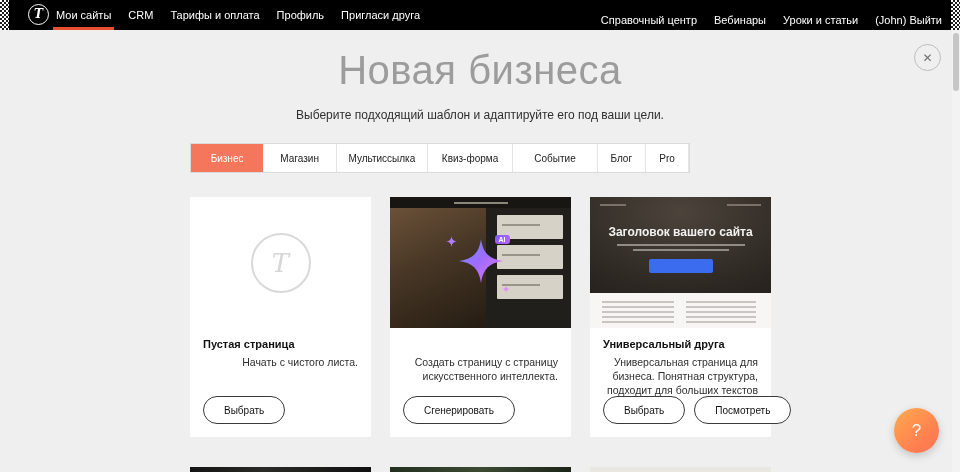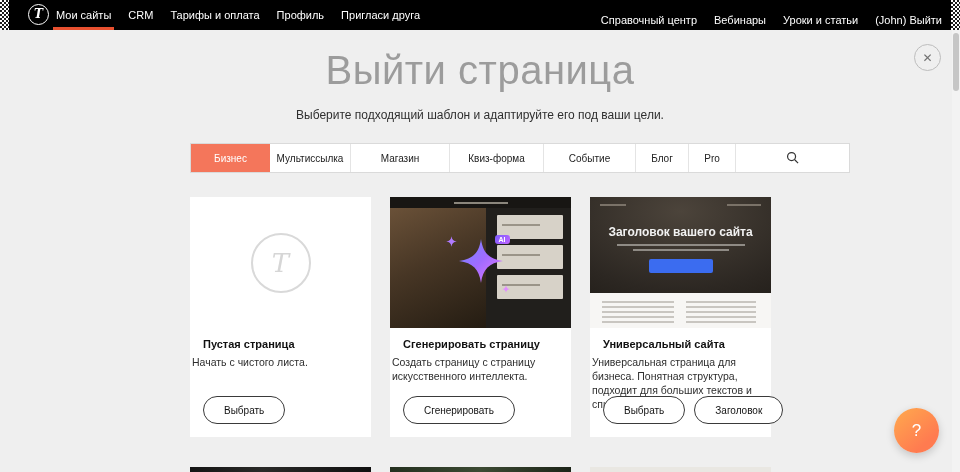--- a/index.html
+++ b/index.html
@@ -28,40 +28,40 @@
   
   .page-title { position:absolute; top:48px; left:0; width:100%; margin:0; text-align:center;
     font-size:40px; font-weight:300; color:#9c9c9c; letter-spacing:0.5px; }
   .page-subtitle { position:absolute; top:108px; left:0; width:100%; margin:0; text-align:center;
     font-size:12px; font-weight:400; color:#2f2f2f; }
   .close-btn { position:absolute; left:914px; top:44px; width:27px; height:27px; border-radius:50%;
     border:1px solid #bdbdbd; background:transparent; color:#6f6f6f; font-size:12px;
     display:flex; align-items:center; justify-content:center; cursor:pointer; padding:0; z-index:4; }
 
   
-  .tabs { position:absolute; left:190px; top:143px; width:660px; height:30px; display:flex;
+  .tabs { position:absolute; left:190px; top:143px; width:500px; height:30px; display:flex;
     background:#fff; border:1px solid #dadada; }
   .tab { display:flex; align-items:center; justify-content:center; font-size:10px; color:#222;
     border-right:1px solid #e4e4e4; cursor:pointer; overflow:hidden; white-space:nowrap; }
   .tab:nth-child(1){ width:79px; }
   .tab:nth-child(2){ width:81px; }
   .tab:nth-child(3){ width:99px; }
   .tab:nth-child(4){ width:94px; }
   .tab:nth-child(5){ width:92px; }
   .tab:nth-child(6){ width:53px; }
   .tab:nth-child(7){ width:47px; }
   .tab:nth-child(8){ flex:1; border-right:none; }
   .tab.active { background:#f4765b; color:#fff; border-right:none; }
 
   
   .cards { position:absolute; left:190px; top:197px; width:581px; display:grid;
     grid-template-columns:181px 181px 181px; gap:19px; }
   .card { background:#fff; height:240px; position:relative; cursor:pointer; }
   .card-title { margin:0; position:absolute; top:141px; left:13px; right:13px; font-size:11px; font-weight:bold; color:#111; }
-  .card-desc { margin:0; position:absolute; top:158px; left:2px; right:13px; font-size:10.5px; line-height:14px; color:#2e2e2e; }
+  .card-desc { margin:0; position:absolute; top:158px; left:13px; right:13px; font-size:10.5px; line-height:14px; color:#2e2e2e;text-align:right; }
   .actions { position:absolute; left:13px; bottom:13px; display:flex; gap:9px;align-items:center; }
   .pill { height:28px; padding:0 20px; border-radius:15px; border:1px solid #3a3a3a; background:#fff;
     font-size:10px; color:#111; cursor:pointer; font-family:inherit; white-space:nowrap; }
 
   
   .blank-preview { position:absolute; top:0; left:0; right:0; height:131px; display:flex; align-items:center; justify-content:center; }
   .logo-circle { width:60px; height:60px; border:2px solid #d9d9d9; border-radius:50%;
     display:flex; align-items:center; justify-content:center; color:#d6d6d6; font-size:26px;
     font-family:"DejaVu Serif", serif; font-style:italic; }
 
@@ -134,27 +134,27 @@
       <a class="menu-item">Вебинары</a>
       <a class="menu-item">Уроки и статьи</a>
       <a class="menu-item">(John) Выйти</a>
     </nav>
     <div class="edge-pattern right"></div>
   </header>
 
   <button class="close-btn">
     <span>✕</span>
   </button>
-  <h1 class="page-title">Выйти страница</h1>
+  <h1 class="page-title">Новая бизнеса</h1>
   <p class="page-subtitle">Выберите подходящий шаблон и адаптируйте его под ваши цели.</p>
 
   <div class="tabs">
     <div class="tab active">Бизнес</div>
+    <div class="tab">Магазин</div>
     <div class="tab">Мультиссылка</div>
-    <div class="tab">Магазин</div>
     <div class="tab">Квиз-форма</div>
     <div class="tab">Событие</div>
     <div class="tab">Блог</div>
     <div class="tab">Pro</div>
     <div class="tab">
       <span>
         <svg width="13" height="13" viewBox="0 0 14 14">
           <circle cx="6" cy="6" r="4.3" fill="none" stroke="#333" stroke-width="1.3"></circle>
           <line x1="9.4" y1="9.4" x2="13" y2="13" stroke="#333" stroke-width="1.3"></line>
         </svg>
@@ -201,21 +201,20 @@
             <path d="M23 1 C25 15 31 21 45 23 C31 25 25 31 23 45 C21 31 15 25 1 23 C15 21 21 15 23 1 Z" fill="#b07bff"></path>
           </svg>
         </span>
         <span class="gp-spark" style="left:112px; top:82px;">
           <svg width="8" height="8" viewBox="0 0 46 46">
             <path d="M23 1 C25 15 31 21 45 23 C31 25 25 31 23 45 C21 31 15 25 1 23 C15 21 21 15 23 1 Z" fill="#e08cff"></path>
           </svg>
         </span>
         <span class="ai-badge">AI</span>
       </div>
-      <h3 class="card-title">Сгенерировать страницу</h3>
       <p class="card-desc">Создать страницу с страницу искусственного интеллекта.</p>
       <div class="actions">
         <button class="pill">Сгенерировать</button>
       </div>
     </article>
 
     <article class="card">
       <div class="uni-preview">
         <div class="uni-hero">
           <div class="uni-nav-l"></div>
@@ -223,25 +222,25 @@
           <div class="uni-heading">Заголовок вашего сайта</div>
           <div class="uni-line l1"></div>
           <div class="uni-line l2"></div>
           <div class="uni-btn"></div>
         </div>
         <div class="uni-body">
           <div class="uni-col a"></div>
           <div class="uni-col b"></div>
         </div>
       </div>
-      <h3 class="card-title">Универсальный сайта</h3>
+      <h3 class="card-title">Универсальный друга</h3>
       <p class="card-desc">Универсальная страница для бизнеса. Понятная структура, подходит для больших текстов и списков.</p>
       <div class="actions">
         <button class="pill">Выбрать</button>
-        <button class="pill">Заголовок</button>
+        <button class="pill">Посмотреть</button>
       </div>
     </article>
   </div>
 
   <div class="cards partial">
     <div class="partial-card p1"></div>
     <div class="partial-card p2"></div>
     <div class="partial-card p3"></div>
   </div>
 

